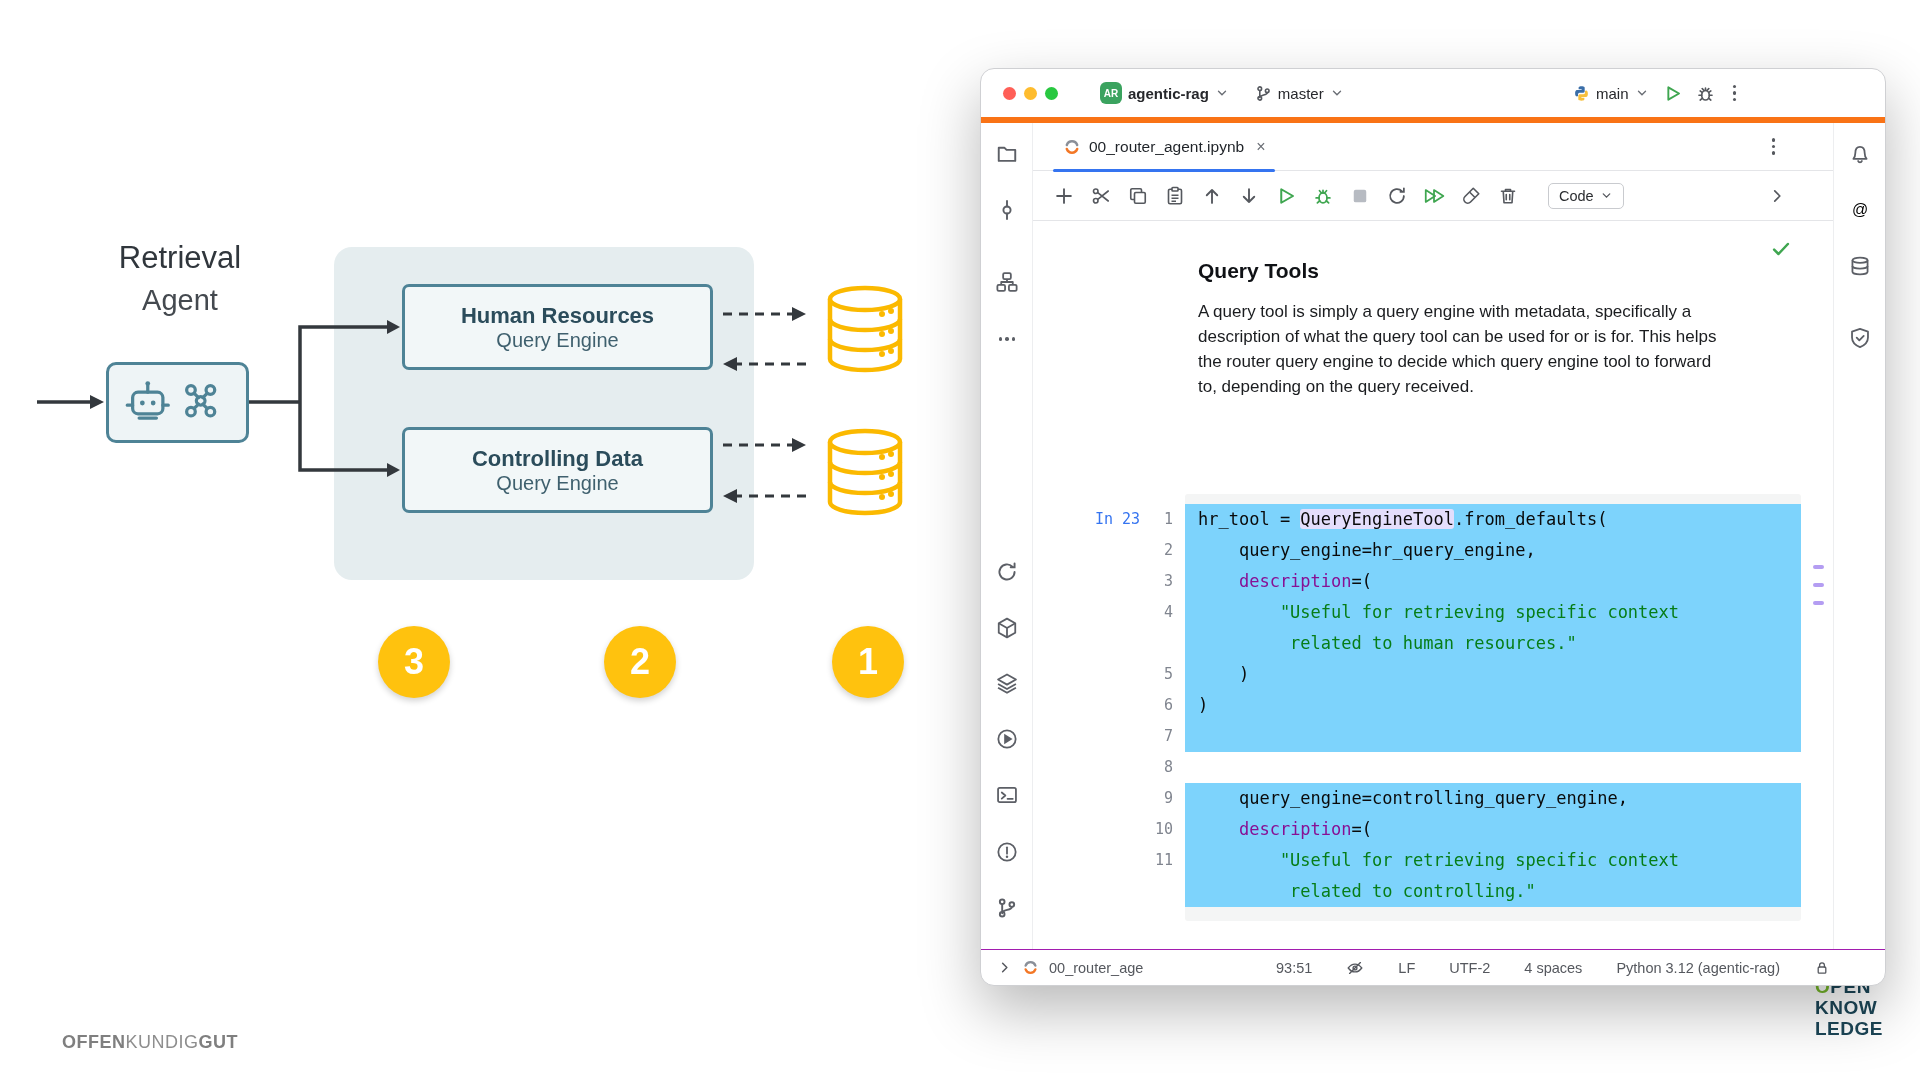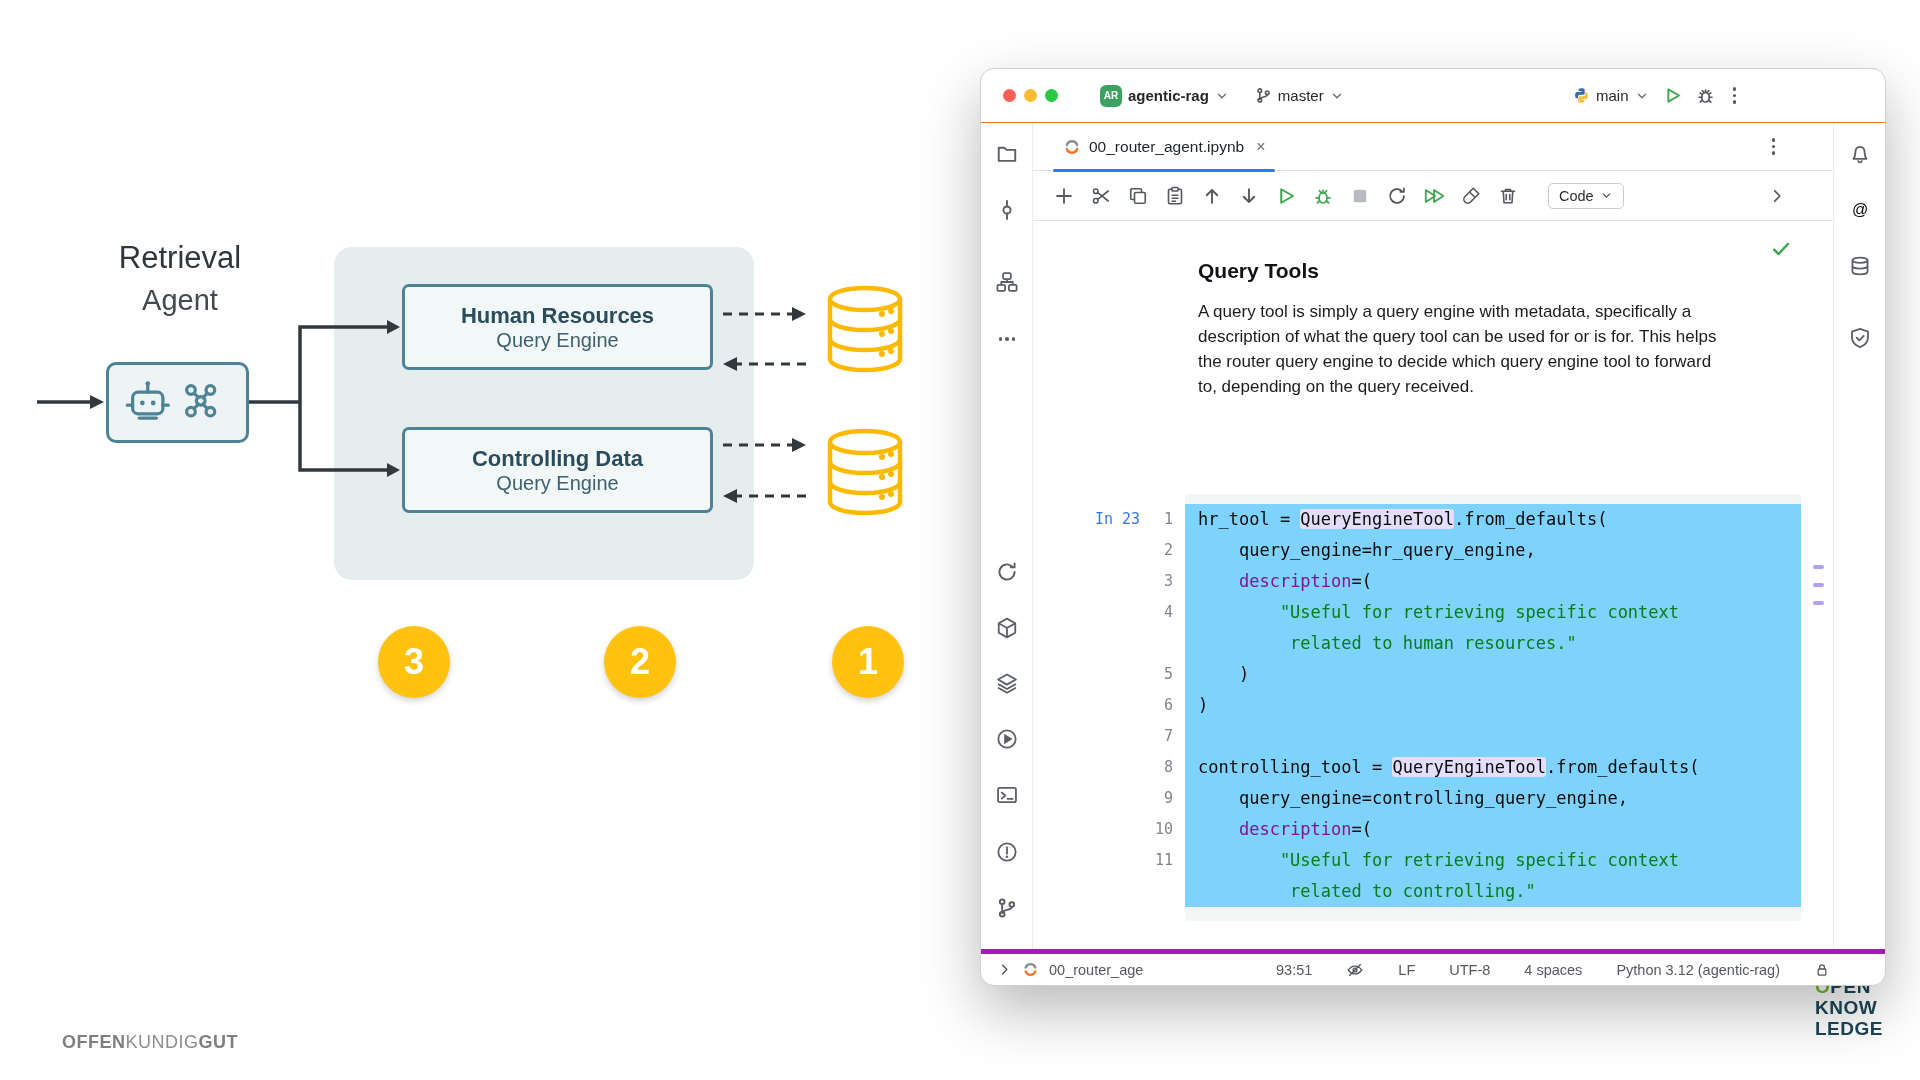--- a/index.html
+++ b/index.html
@@ -29,21 +29,21 @@
 
   .footer-left { position:absolute; left:62px; top:1032px; font-size:18px; letter-spacing:0.5px; color:#8e8e8e; }
   .footer-left .fb { font-weight:bold; color:#7f7f7f; }
   .footer-right { position:absolute; left:1815px; top:976px; font-size:19px; font-weight:800; color:#1c4657; line-height:21px; letter-spacing:0.5px; }
   .footer-right .o-green { color:#76b82a; }
 
   
   .win { position:absolute; left:980px; top:68px; width:906px; height:918px; background:#ffffff;
          border:1px solid #cfd0d3; border-radius:14px; box-shadow:0 24px 60px rgba(0,0,0,0.28); overflow:hidden;
          display:flex; flex-direction:column; }
-  .titlebar { height:54px; flex:none; display:flex; align-items:center; padding:0 0 0 22px; border-bottom:1px solid #f97316; }
+  .titlebar { height:54px; flex:none; display:flex; align-items:center; padding:0 0 0 22px; border-bottom:6px solid #f97316; }
   .dots { display:flex; gap:8px; margin-right:42px; }
   .dot { width:13px; height:13px; border-radius:50%; }
   .dot-red { background:#ff5f57; } .dot-yellow { background:#febc2e; } .dot-green { background:#28c840; }
   .tb-group { display:flex; align-items:center; gap:6px; font-size:15px; color:#27282c; }
   .proj-badge { width:22px; height:22px; border-radius:6px; background:#3ba35f; color:#fff; font-size:10px; font-weight:bold;
                 display:flex; align-items:center; justify-content:center; }
   .proj-name { font-weight:bold; }
   .tb-sep { width:26px; }
   .tb-right { margin-left:auto; display:flex; align-items:center; gap:14px; margin-right:145px; }
   .kebab { display:flex; flex-direction:column; gap:3px; padding:4px; }
@@ -84,21 +84,21 @@
   .code-row { display:flex; height:31px; line-height:31px; font-family:"DejaVu Sans Mono", monospace; font-size:17px; white-space:pre; }
   .code-row .ln { flex:0 0 140px; text-align:right; font-size:15px; color:#80858f; }
   .code-row .ct { flex:1; margin-left:12px; margin-right:16px; padding-left:13px; background:#7dd3fc; }
   .seg-pl { color:#0a0a0a; }
   .seg-kw { color:#871094; }
   .seg-st { color:#067d17; }
   .seg-hl { color:#0a0a0a; background:#e4defc; border-radius:3px; }
   .marks { position:absolute; right:9px; top:344px; display:flex; flex-direction:column; gap:14px; }
   .marks i { width:11px; height:4px; background:#b49df2; border-radius:2px; }
 
-  .statusbar { height:36px; flex:none; display:flex; align-items:center; border-top:5px solid #a21caf;
+  .statusbar { height:36px; flex:none; display:flex; align-items:center; border-top:1px solid #a21caf;
                padding:0 55px 0 16px; font-size:14.5px; color:#55585e; gap:10px; }
   .sb-right { margin-left:auto; display:flex; align-items:center; gap:34px; }
   svg.ic { display:block; }
 </style>
 </head>
 <body>
 
 <div class="slide">
 
   <div class="dg-title">
@@ -445,21 +445,21 @@
             <div class="code-spacer top"></div>
             <div id="code-lines">
                 <div class="code-row"><span class="ln">1</span><span class="ct"><span class="seg-pl">hr_tool = </span><span class="seg-hl">QueryEngineTool</span><span class="seg-pl">.from_defaults(</span></span></div>
                 <div class="code-row"><span class="ln">2</span><span class="ct"><span class="seg-pl">    query_engine=hr_query_engine,</span></span></div>
                 <div class="code-row"><span class="ln">3</span><span class="ct"><span class="seg-pl">    </span><span class="seg-kw">description</span><span class="seg-pl">=(</span></span></div>
                 <div class="code-row"><span class="ln">4</span><span class="ct"><span class="seg-st">        "Useful for retrieving specific context</span></span></div>
                 <div class="code-row"><span class="ln"></span><span class="ct"><span class="seg-st">         related to human resources."</span></span></div>
                 <div class="code-row"><span class="ln">5</span><span class="ct"><span class="seg-pl">    )</span></span></div>
                 <div class="code-row"><span class="ln">6</span><span class="ct"><span class="seg-pl">)</span></span></div>
                 <div class="code-row"><span class="ln">7</span><span class="ct"></span></div>
-                <div class="code-row"><span class="ln">8</span><span class="ct"><span class="seg-pl">controlling_tool = </span><span class="seg-hl">QueryEngineTool</span><span class="seg-pl">.from_defaults(</span></span></div>
+                <div class="code-row"><span class="ln">8</span></div>
                 <div class="code-row"><span class="ln">9</span><span class="ct"><span class="seg-pl">    query_engine=controlling_query_engine,</span></span></div>
                 <div class="code-row"><span class="ln">10</span><span class="ct"><span class="seg-pl">    </span><span class="seg-kw">description</span><span class="seg-pl">=(</span></span></div>
                 <div class="code-row"><span class="ln">11</span><span class="ct"><span class="seg-st">        "Useful for retrieving specific context</span></span></div>
                 <div class="code-row"><span class="ln"></span><span class="ct"><span class="seg-st">         related to controlling."</span></span></div>
               </div>
             <div class="code-spacer bot"></div>
           </div>
 
           <div class="marks">
               <i></i>
@@ -505,21 +505,21 @@
         </svg>
       <span>00_router_age</span>
       <span class="sb-right">
         <span>93:51</span>
         <svg class="ic" width="18" height="18" viewBox="0 0 16 16" fill="none" stroke="#55585e" stroke-width="1.2" stroke-linecap="round">
             <path d="M2 8c1.6-2.3 3.6-3.5 6-3.5S12.4 5.7 14 8c-1.6 2.3-3.6 3.5-6 3.5S3.6 10.3 2 8z"></path>
             <circle cx="8" cy="8" r="1.7"></circle>
             <path d="M3.2 12.8 12.8 3.2"></path>
           </svg>
         <span>LF</span>
-        <span>UTF-8</span>
+        <span>UTF-2</span>
         <span>4 spaces</span>
         <span>Python 3.12 (agentic-rag)</span>
         <svg class="ic" width="16" height="16" viewBox="0 0 16 16" fill="none" stroke="#55585e" stroke-width="1.3" stroke-linecap="round">
             <rect x="4.2" y="7" width="7.6" height="6.2" rx="1"></rect>
             <path d="M5.6 7V5.2a2.4 2.4 0 0 1 4.8 0V7"></path>
           </svg>
       </span>
     </div>
   </div>
 </div>

